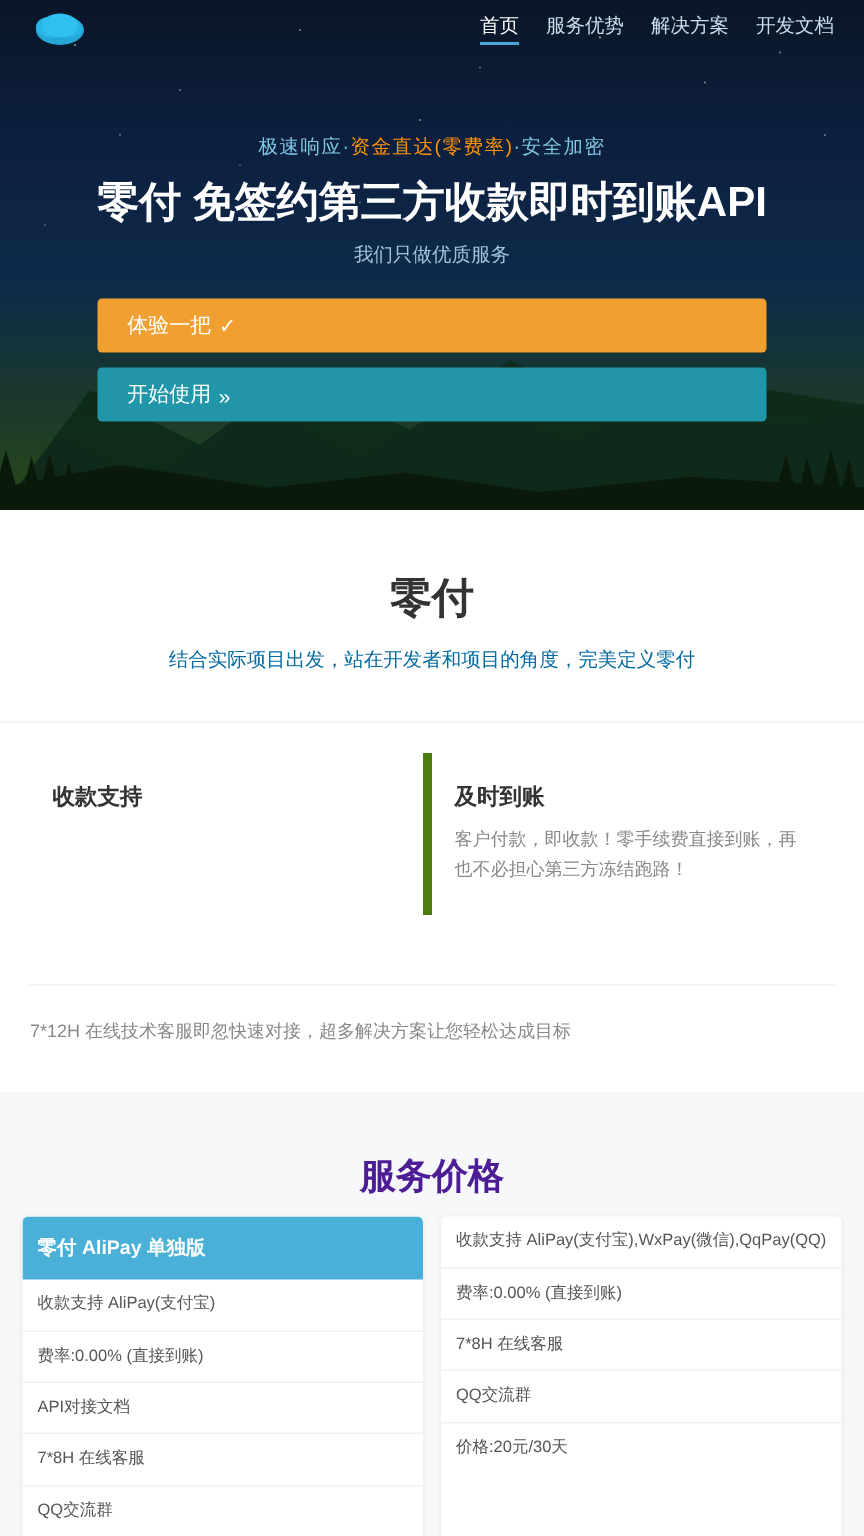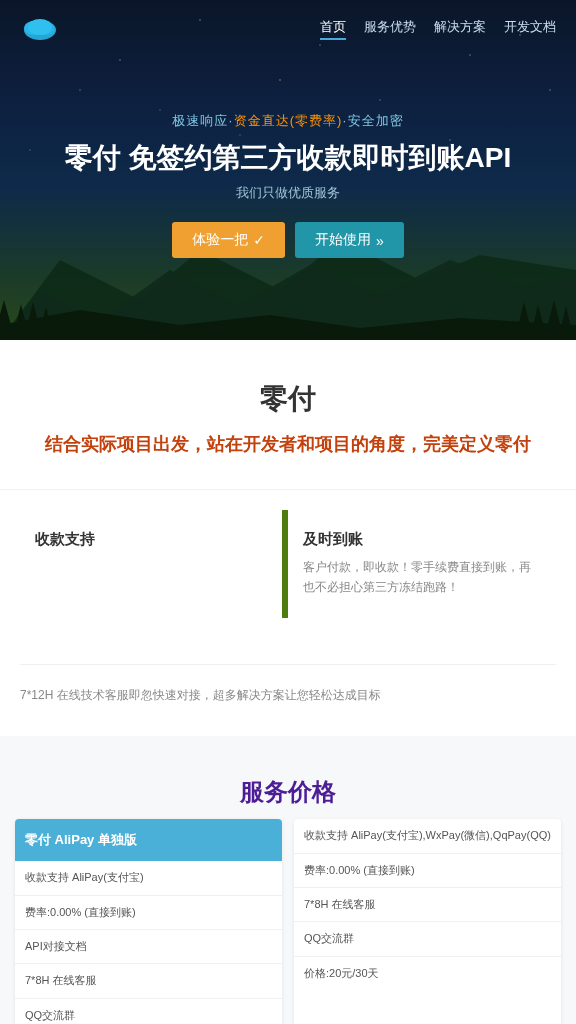--- a/index.html
+++ b/index.html
@@ -6,21 +6,21 @@
     * { margin: 0; padding: 0; box-sizing: border-box; }
     body { font-family: 'Microsoft YaHei', '微软雅黑', Arial, sans-serif; width: 576px; background: #fff; }
 
     
     .navbar {
       position: absolute;
       top: 0; left: 0; right: 0;
       display: flex;
       align-items: center;
       justify-content: space-between;
-      padding: 14px 20px;
+      padding: 4px 20px;
       z-index: 10;
     }
     .navbar .logo {
       display: flex;
       align-items: center;
     }
     .navbar .logo svg { width: 40px; height: 30px; }
     .nav-links {
       display: flex;
       gap: 18px;
@@ -102,20 +102,21 @@
     }
     .hero-desc {
       font-size: 13px;
       color: #a0c4d8;
       margin-bottom: 20px;
     }
     .hero-buttons {
       display: flex;
       gap: 10px;
       justify-content: center;
+      flex-direction: column;
     }
     .btn-trial {
       background: #f0a030;
       color: #fff;
       border: none;
       padding: 9px 20px;
       border-radius: 3px;
       font-size: 14px;
       cursor: pointer;
       display: flex;
@@ -142,24 +143,23 @@
       padding: 40px 20px 30px;
       text-align: center;
     }
     .section-intro h2 {
       font-size: 28px;
       color: #333;
       font-weight: bold;
       margin-bottom: 12px;
     }
     .section-intro p {
-      font-size: 18px;
-      color: #c2410c;
+      font-size: 13px;
+      color: #0369a1;
       line-height: 1.6;
-      font-weight: bold;
     }
 
     
     .section-features {
       background: #fff;
       padding: 20px 20px 30px;
       display: grid;
       grid-template-columns: 1fr 1fr;
       gap: 0;
       border-top: 1px solid #f0f0f0;

